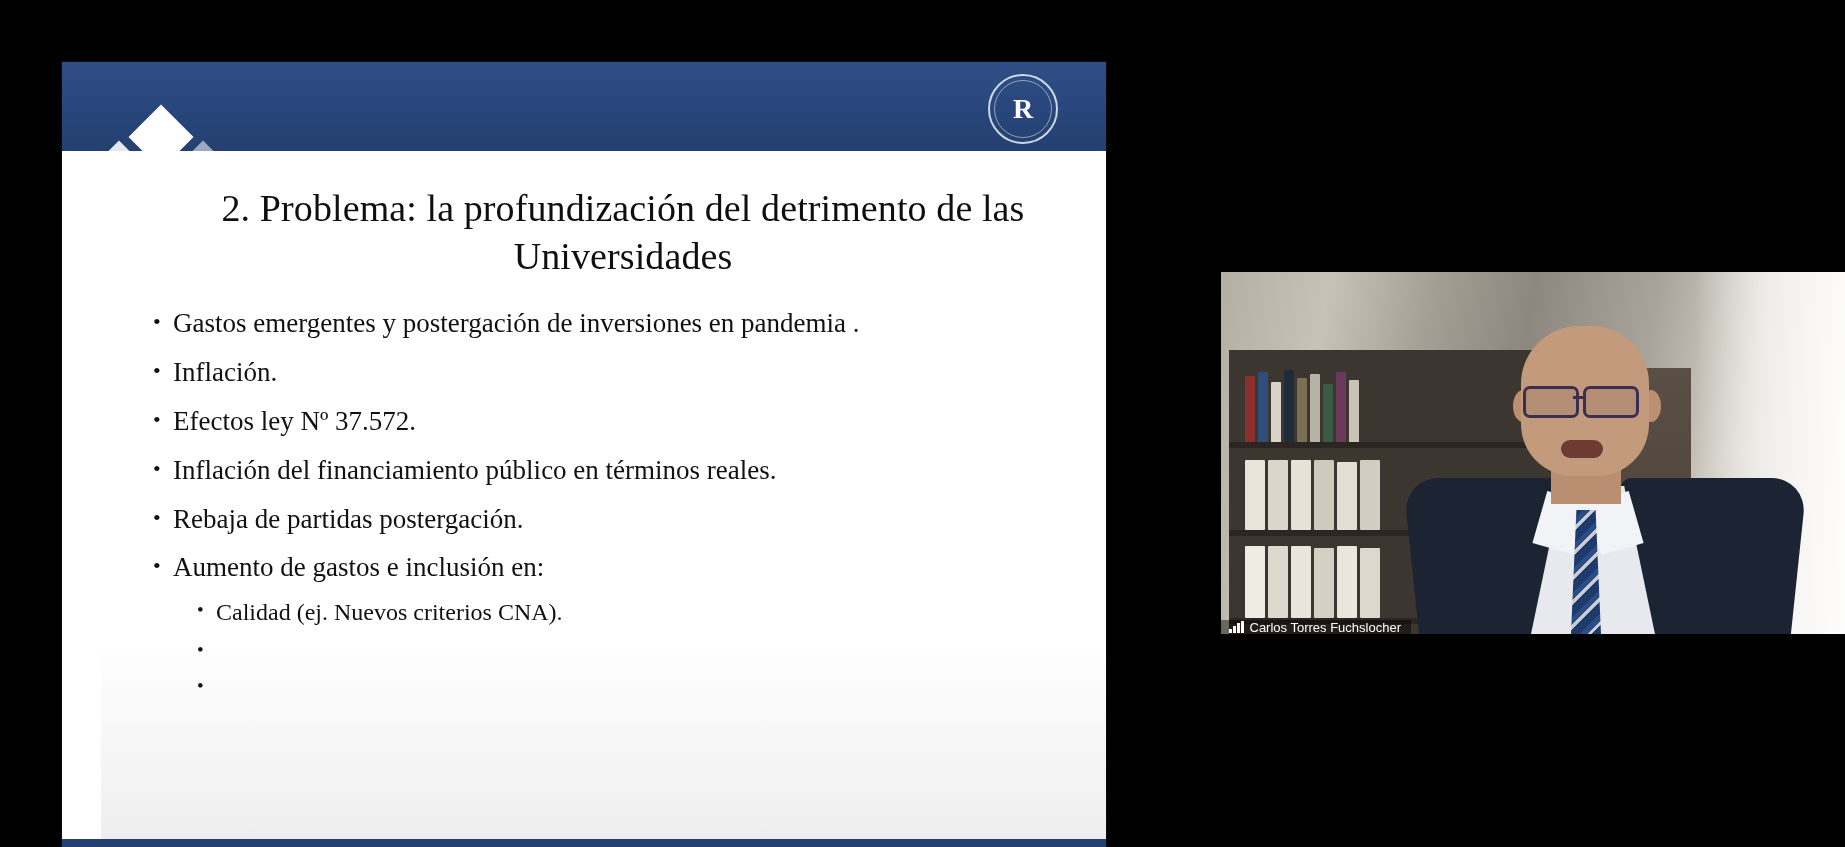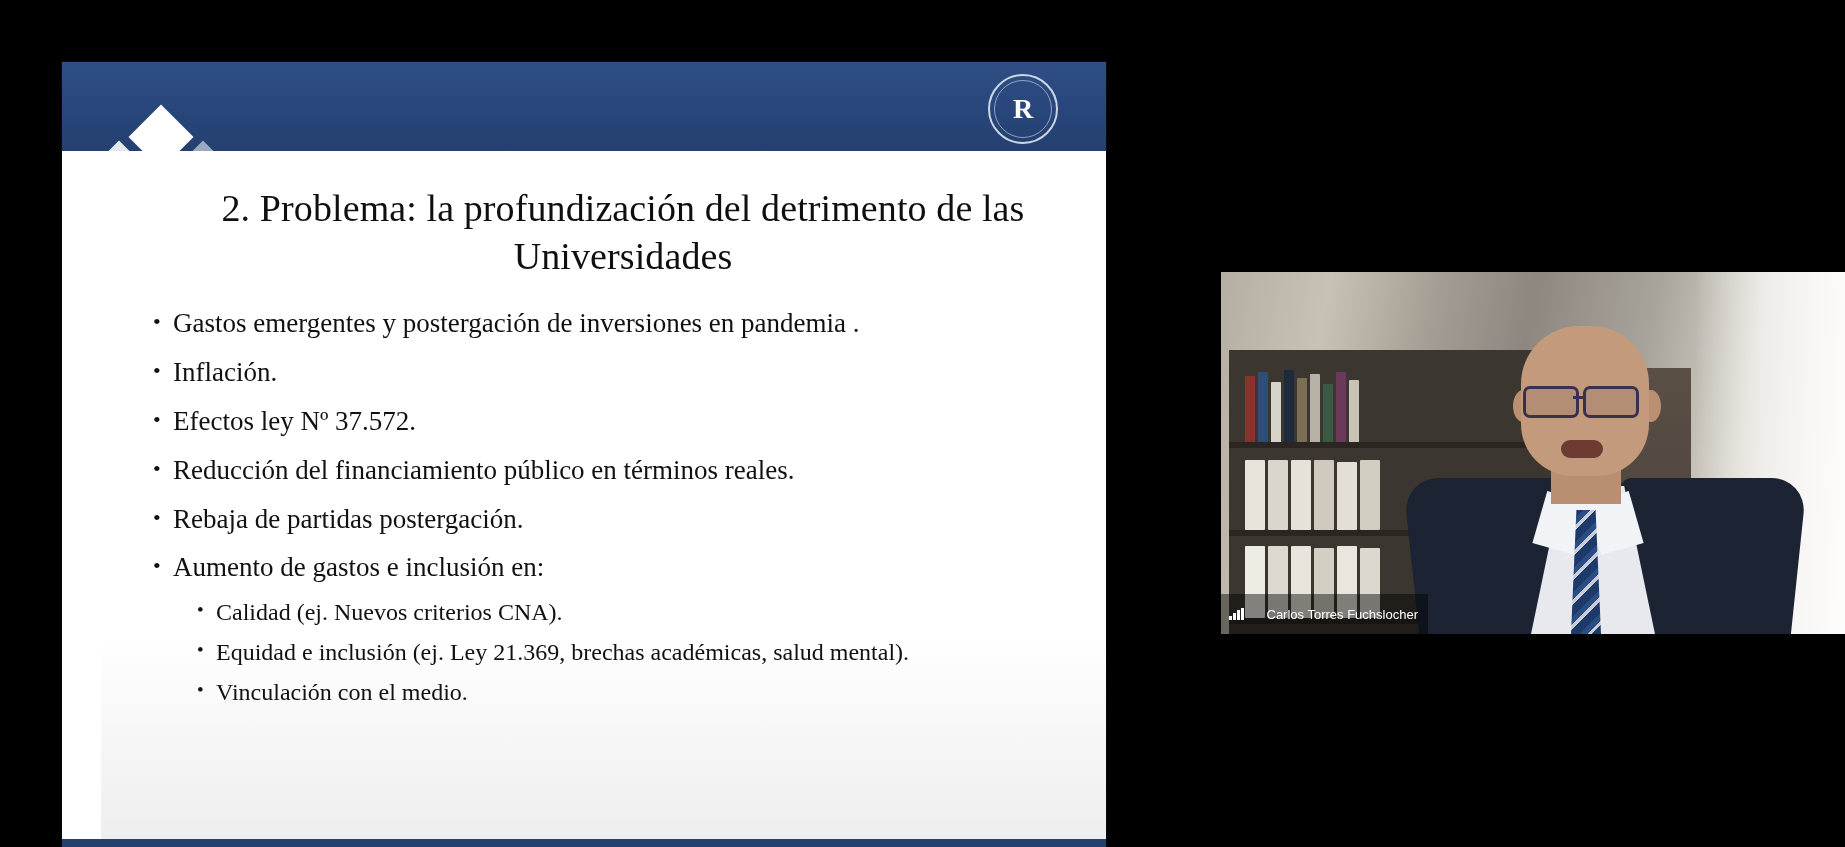--- a/index.html
+++ b/index.html
@@ -226,24 +226,24 @@
     background: repeating-linear-gradient(135deg, #1d3a6b 0 9px, #2a4d85 9px 14px, #c9ccd4 14px 17px);
     clip-path: polygon(18% 0%, 82% 0%, 100% 100%, 0% 100%);
   }
   .collar-l { position: absolute; left: 318px; top: 224px; width: 44px; height: 54px; background:#f2f3f6; transform: rotate(16deg); }
   .collar-r { position: absolute; left: 372px; top: 224px; width: 44px; height: 54px; background:#f2f3f6; transform: rotate(-16deg); }
 
   #video-label {
     position: absolute;
     left: 0;
     bottom: 0;
-    height: 40px;
+    height: 14px;
     display: flex;
     align-items: center;
-    gap: 23px;
+    gap: 6px;
     padding: 0 10px 0 8px;
     background: rgba(0,0,0,0.45);
     color: #ffffff;
     font-size: 13px;
     font-family: "Liberation Sans", sans-serif;
     white-space: nowrap;
   }
   .signal {
     display: inline-flex;
     align-items: flex-end;
@@ -296,45 +296,43 @@
           <span class="txt">Inflación.</span>
         </div>
 
         <div class="bullet">
           <span class="dot">•</span>
           <span class="txt">Efectos ley Nº 37.572.</span>
         </div>
 
         <div class="bullet">
           <span class="dot">•</span>
-          <span class="txt">Reducción del financiamiento público en términos reales.</span>
+          <span class="txt">Inflación del financiamiento público en términos reales.</span>
         </div>
 
         <div class="bullet">
           <span class="dot">•</span>
           <span class="txt">Rebaja de partidas postergación.</span>
         </div>
 
         <div class="bullet">
           <span class="dot">•</span>
           <span class="txt">Aumento de gastos e inclusión en:</span>
         </div>
 
         <div class="subbullets">
           <div class="subbullet">
             <span class="dot">•</span>
             <span class="txt">Calidad (ej. Nuevos criterios CNA).</span>
           </div>
           <div class="subbullet">
             <span class="dot">•</span>
-            <span class="txt">Equidad e inclusión (ej. Ley 21.369, brechas académicas, salud mental).</span>
           </div>
           <div class="subbullet">
             <span class="dot">•</span>
-            <span class="txt">Vinculación con el medio.</span>
           </div>
         </div>
 
       </div>
     </div>
 
     <div id="slide-footer"></div>
   </div>
 
   <div id="video-tile">

